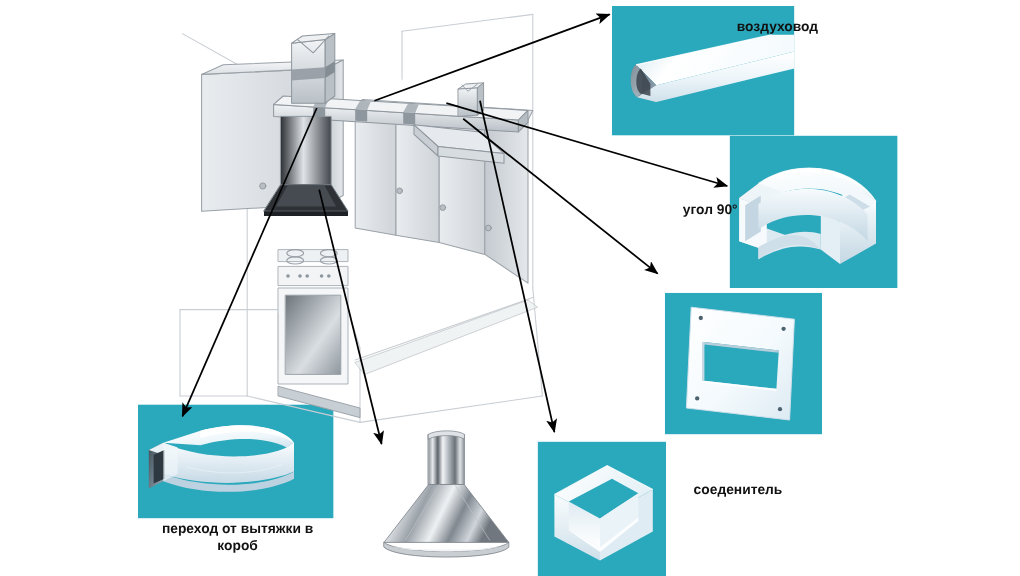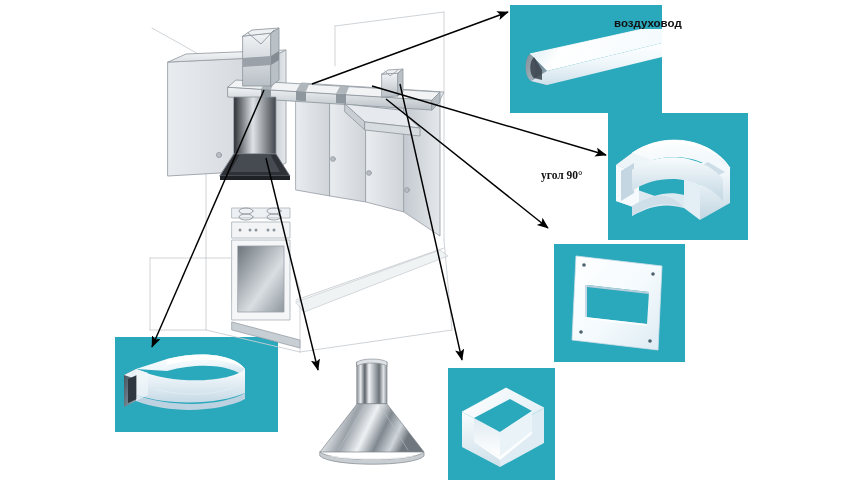--- a/index.html
+++ b/index.html
@@ -386,19 +386,22 @@
         <line x1="264" y1="90" x2="152" y2="347"></line>
         <line x1="266" y1="158" x2="318" y2="370"></line>
       </g>
     </svg>
   </div>
 
   <div class="layer" id="label-layer">
 
     <div class="lbl tl" style="left:614px;top:16px;width:120px;">воздуховод</div>
 
-    <div class="lbl tl" style="left:541px;top:168px;width:70px;font-family:Liberation Serif, serif;">угол 90°</div>
-
-
-
+    <div class="lbl tl" style="left:569px;top:168px;width:70px;">угол 90°</div>
+
+
+    <div class="lbl tl" style="left:578px;top:402px;width:120px;">соеденитель</div>
+
+    <div class="lbl" style="left:118px;top:434px;width:160px;">переход от вытяжки в
+короб</div>
   </div>
 
 </div>
 
 </body></html>

